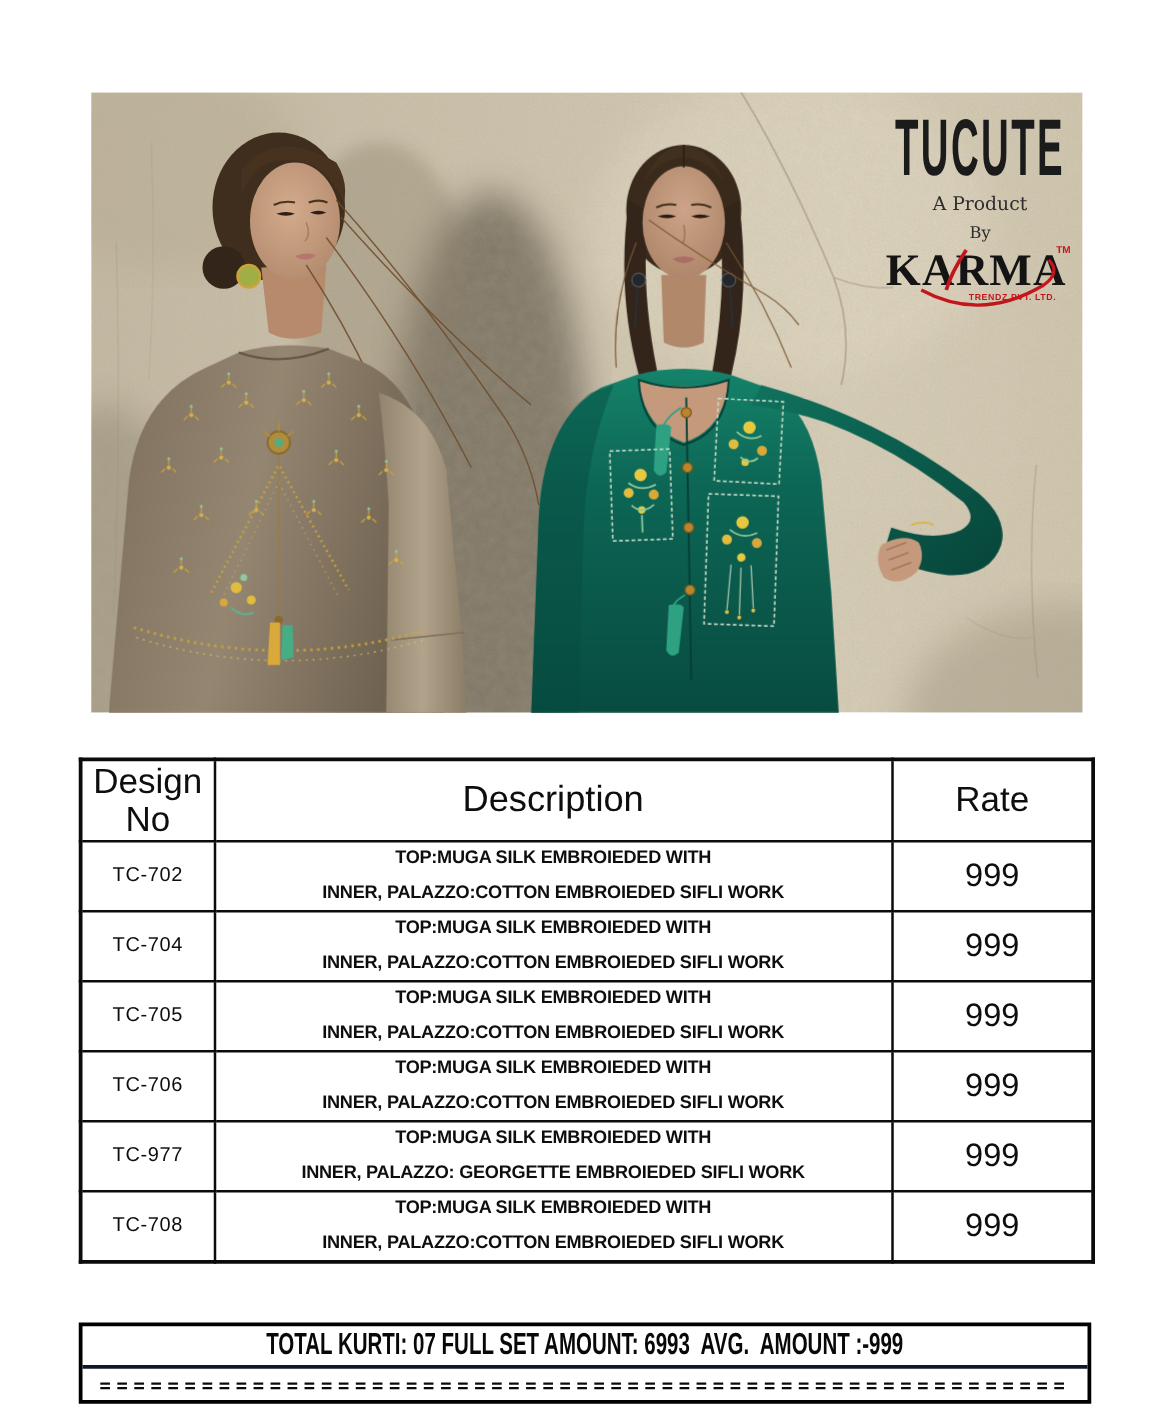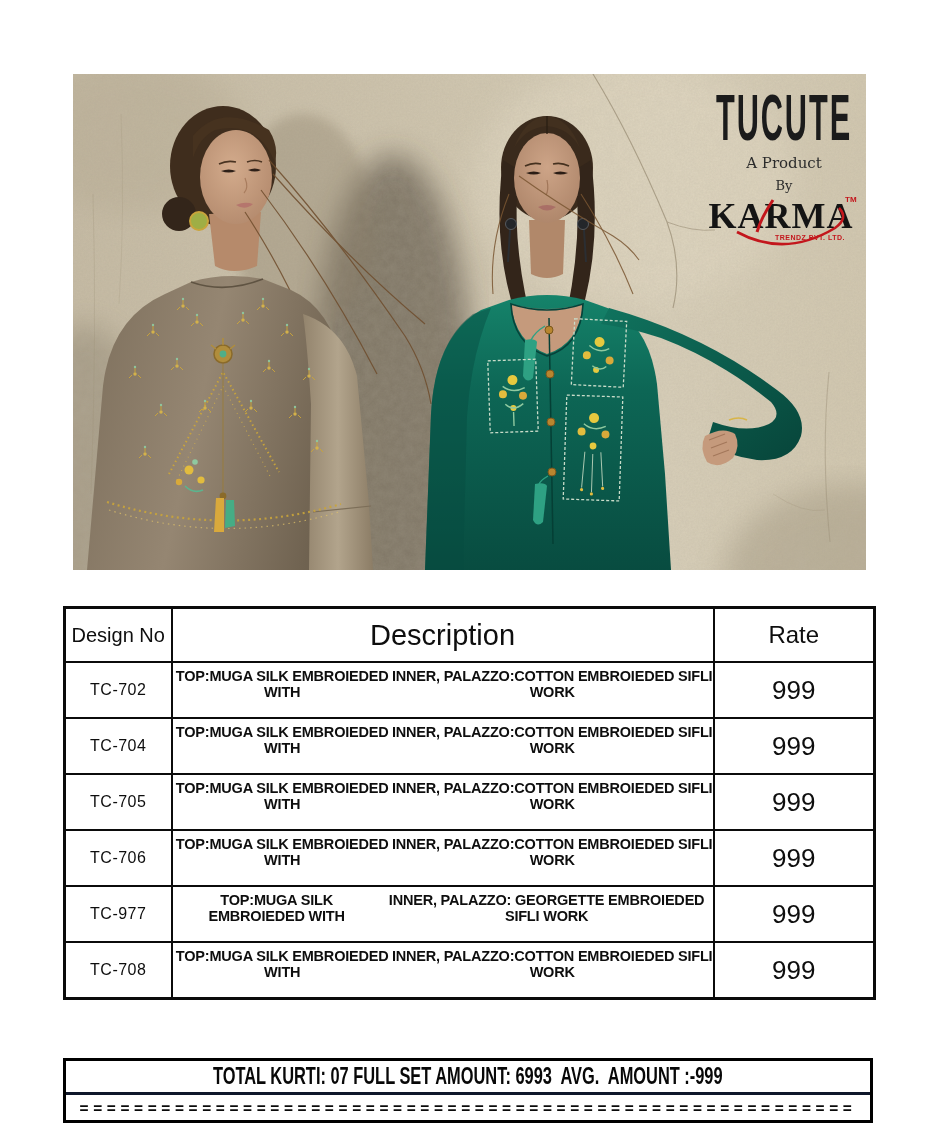--- a/index.html
+++ b/index.html
@@ -19,29 +19,29 @@
 
   
   table.catalog {
     position:absolute; left:63px; top:606px; width:810px;
     border-collapse:collapse; table-layout:fixed; border:3px solid #0b0b0b;
     background:#ffffff;
   }
   table.catalog th, table.catalog td {
     border:2px solid #0b0b0b; text-align:center; vertical-align:middle; padding:0;
   }
-  th.h-design { font-size:20px; font-weight:normal; line-height:1.12; height:52px; }
+  th.h-design { font-size:28px; font-weight:normal; line-height:1.12; height:52px; }
   th.h-desc   { font-size:29px; font-weight:normal; }
-  th.h-rate   { font-size:24px; font-weight:normal; }
+  th.h-rate   { font-size:28px; font-weight:normal; }
   td.c-design { font-size:16px; height:54px; letter-spacing:0.5px; }
   td.c-desc   { }
   td.c-desc .l1, td.c-desc .l2 {
     font-size:14.5px; font-weight:bold; letter-spacing:-0.2px;
   }
-  td.c-desc .wrap { display:flex; flex-direction:row; justify-content:space-between; height:44px; padding:2px 0 3px 0; }
+  td.c-desc .wrap { display:flex; flex-direction:column; justify-content:space-between; height:44px; padding:2px 0 3px 0; }
   td.c-rate   { font-size:26px;margin-top:15px; }
 
   
   .banner {
     position:absolute; left:63px; top:1058px; width:810px; height:65px;
     border:3px solid #000; box-sizing:border-box; background:#fff;
   }
   .banner-top {
     height:31px; border-bottom:3px solid #0f172a;
     display:flex; align-items:center; justify-content:center;

